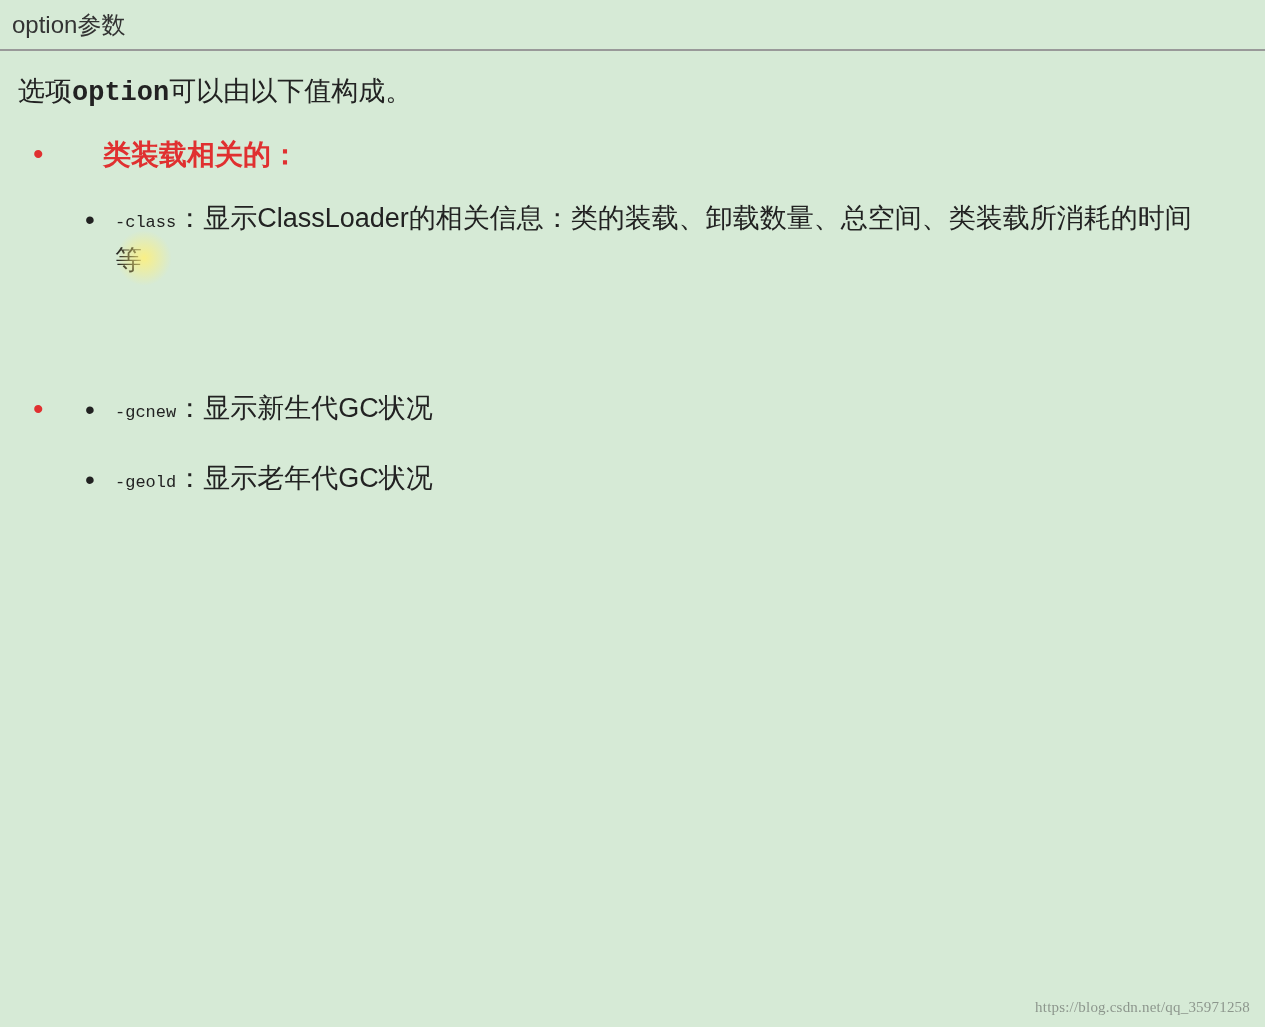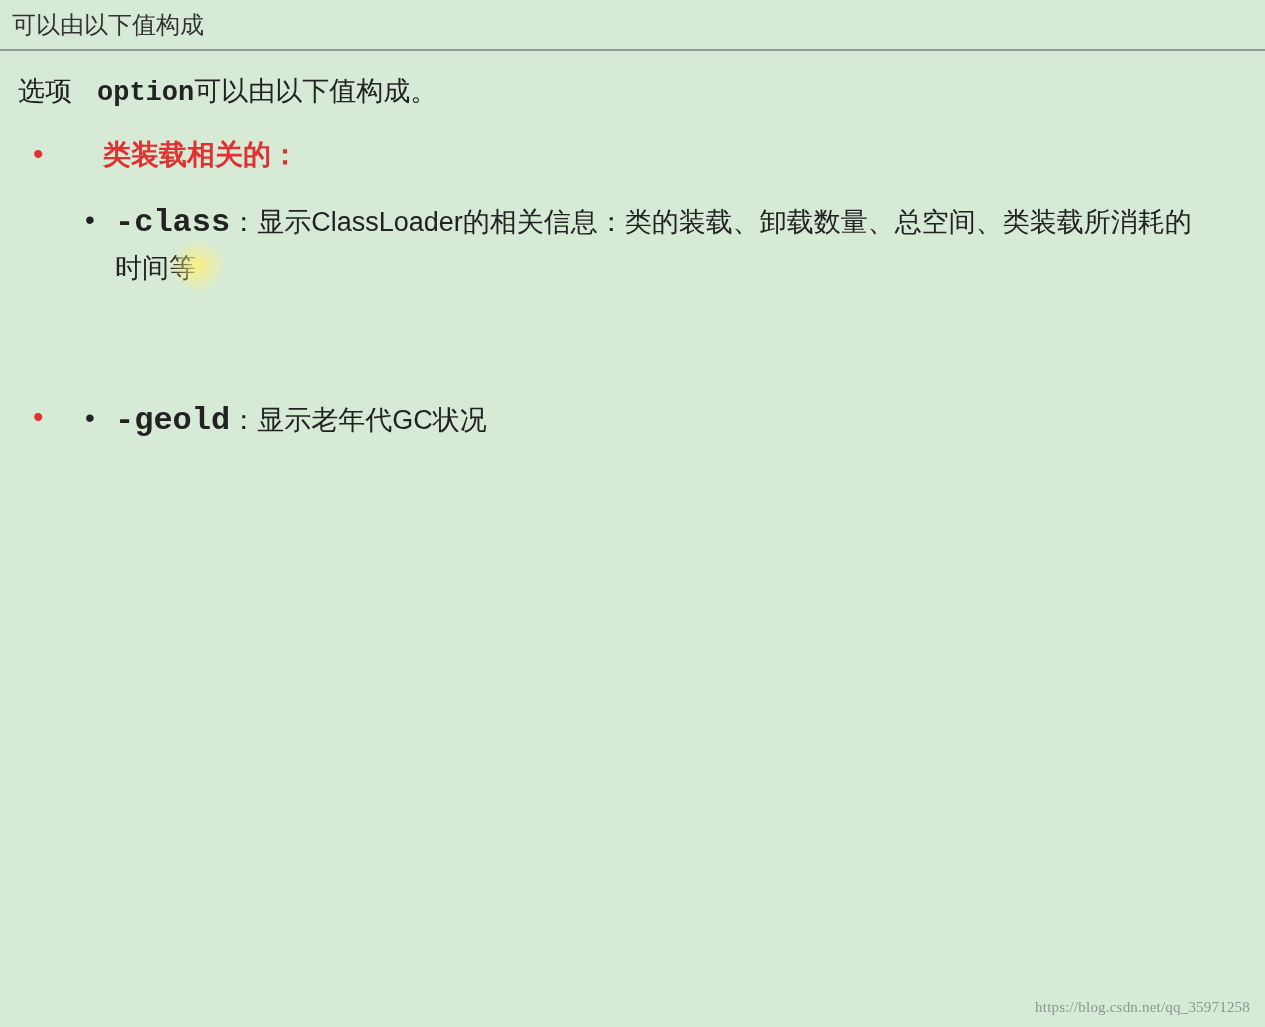--- a/index.html
+++ b/index.html
@@ -21,21 +21,20 @@
   .content {
     padding: 20px 18px 30px 18px;
   }
   .intro {
     font-size: 27px;
     margin-bottom: 18px;
   }
   .mono {
     font-family: Consolas, "Courier New", monospace;
     font-weight: 600;
-    margin-left: 25px;
   }
   ul.level1 {
     list-style: none;
     margin: 0;
     padding: 0 0 0 45px;
   }
   ul.level1 > li {
     position: relative;
     margin-bottom: 28px;
   }
@@ -66,22 +65,22 @@
   ul.level2 > li::before {
     content: "•";
     color: #222;
     font-size: 28px;
     position: absolute;
     left: -30px;
     top: 0;
   }
   .opt {
     font-family: Consolas, "Courier New", monospace;
-    font-weight: 700;
-    font-size: 32px;
+    font-weight: 400;
+    font-size: 17px;
   }
   .highlight-cursor {
     position: relative;
     display: inline-block;
   }
   .highlight-cursor .hl {
     position: absolute;
     left: -26px;
     top: -10px;
     width: 56px;
@@ -104,21 +103,21 @@
     bottom: 8px;
     font-size: 15px;
     color: rgba(80,80,80,0.55);
     font-family: Liberation Serif, serif;
     letter-spacing: 0.2px;
   }
 </style>
 </head>
 <body>
 
-<div class="header">可以由以下值构成</div>
+<div class="header">option参数</div>
 
 <div class="content">
 
   <div class="intro">
     <span>选项</span><span class="mono">option</span><span>可以由以下值构成。</span>
   </div>
 
   <ul class="level1">
     <li>
       <span class="section-title">类装载相关的：</span>
@@ -126,20 +125,23 @@
         <li>
           <span class="opt">-class</span><span>：</span><span>显示ClassLoader的相关信息：类的装载、卸载数量、总空间、类装载所消耗的时间等</span><span class="highlight-cursor"><span class="hl"></span><span class="cursor-bar"></span></span>
         </li>
       </ul>
       <div class="spacer"></div>
     </li>
 
     <li>
       <ul class="level2">
         <li>
+          <span class="opt">-gcnew</span><span>：</span><span>显示新生代GC状况</span>
+        </li>
+        <li>
           <span class="opt">-geold</span><span>：</span><span>显示老年代GC状况</span>
         </li>
       </ul>
     </li>
   </ul>
 
 </div>
 
 <div class="watermark">https://blog.csdn.net/qq_35971258</div>
 

